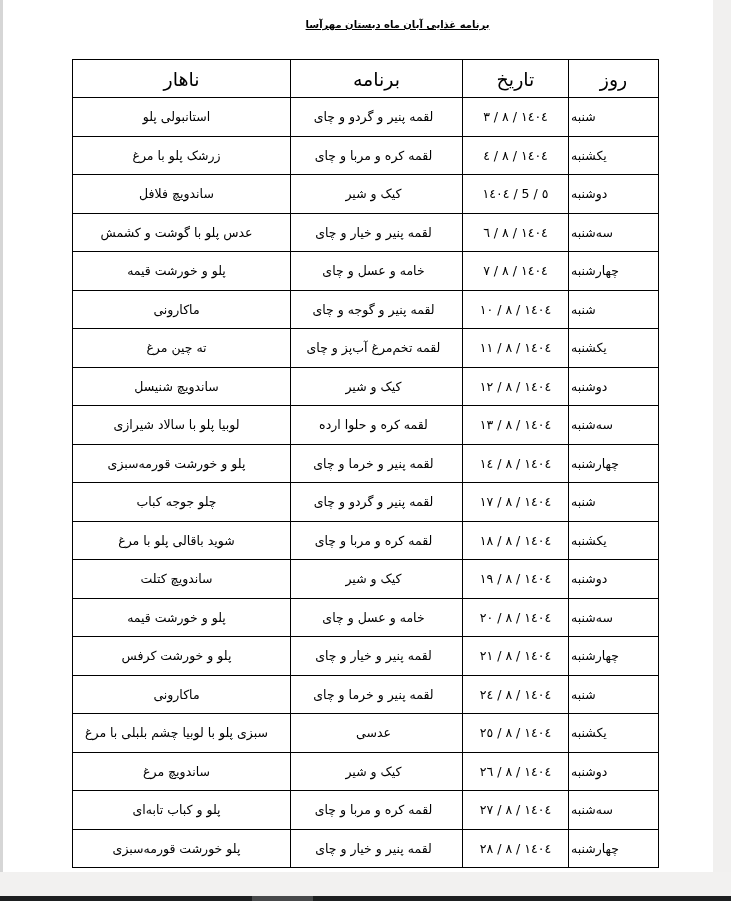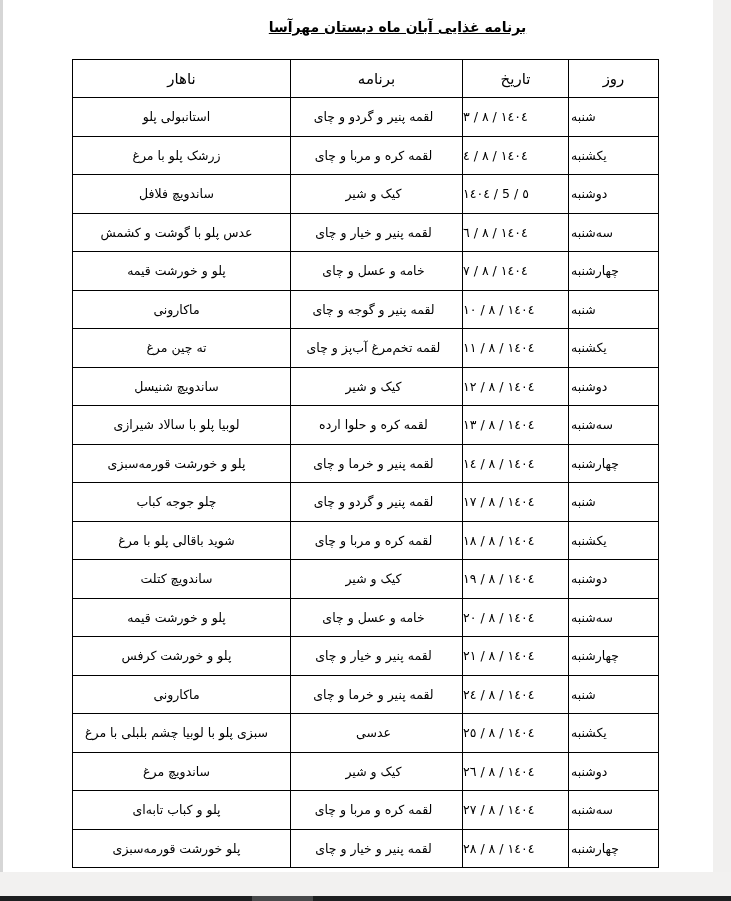--- a/index.html
+++ b/index.html
@@ -34,21 +34,21 @@
   .bottom-bar-thumb {
     position: absolute; left: 252px; top: 0;
     width: 61px; height: 5px;
     background: #47494a;
   }
   .doc-title {
     position: absolute;
     top: 19px; left: 115px; width: 565px;
     direction: rtl;
     text-align: center;
-    font-size: 14px;
+    font-size: 10px;
     font-weight: bold;
     text-decoration: underline;
   }
   table.meal-table {
     position: absolute;
     left: 72px; top: 59px;
     width: 586px;
     direction: rtl;
     border-collapse: collapse;
     table-layout: fixed;
@@ -57,25 +57,25 @@
     border: 1.5px solid #000;
     vertical-align: middle;
     font-size: 12.5px;
     overflow: hidden;
     white-space: nowrap;
   }
   .meal-table tr { height: 38.5px; }
   .meal-table thead tr { height: 38px; }
   .meal-table th {
     font-weight: normal;
-    font-size: 15px;
+    font-size: 19px;
     text-align: center;
   }
   td.c-day   { text-align: left; padding-right: 9px;  padding-left: 2px; }
-  td.c-date  { text-align: left; margin-left: 8px; }
+  td.c-date  { text-align: center; margin-left: 8px; }
   td.c-date .date-text { direction: ltr; unicode-bidi: embed; letter-spacing: 1px; }
   td.c-bf    { text-align: center; padding-right: 8px;  padding-left: 2px; }
   td.c-lunch { text-align: center; padding-right: 12px; padding-left: 2px; }
 </style>
 </head>
 <body>
 
 <div class="page-edge-left"></div>
 <div class="viewer-right"></div>
 <div class="viewer-bottom-band"></div>

